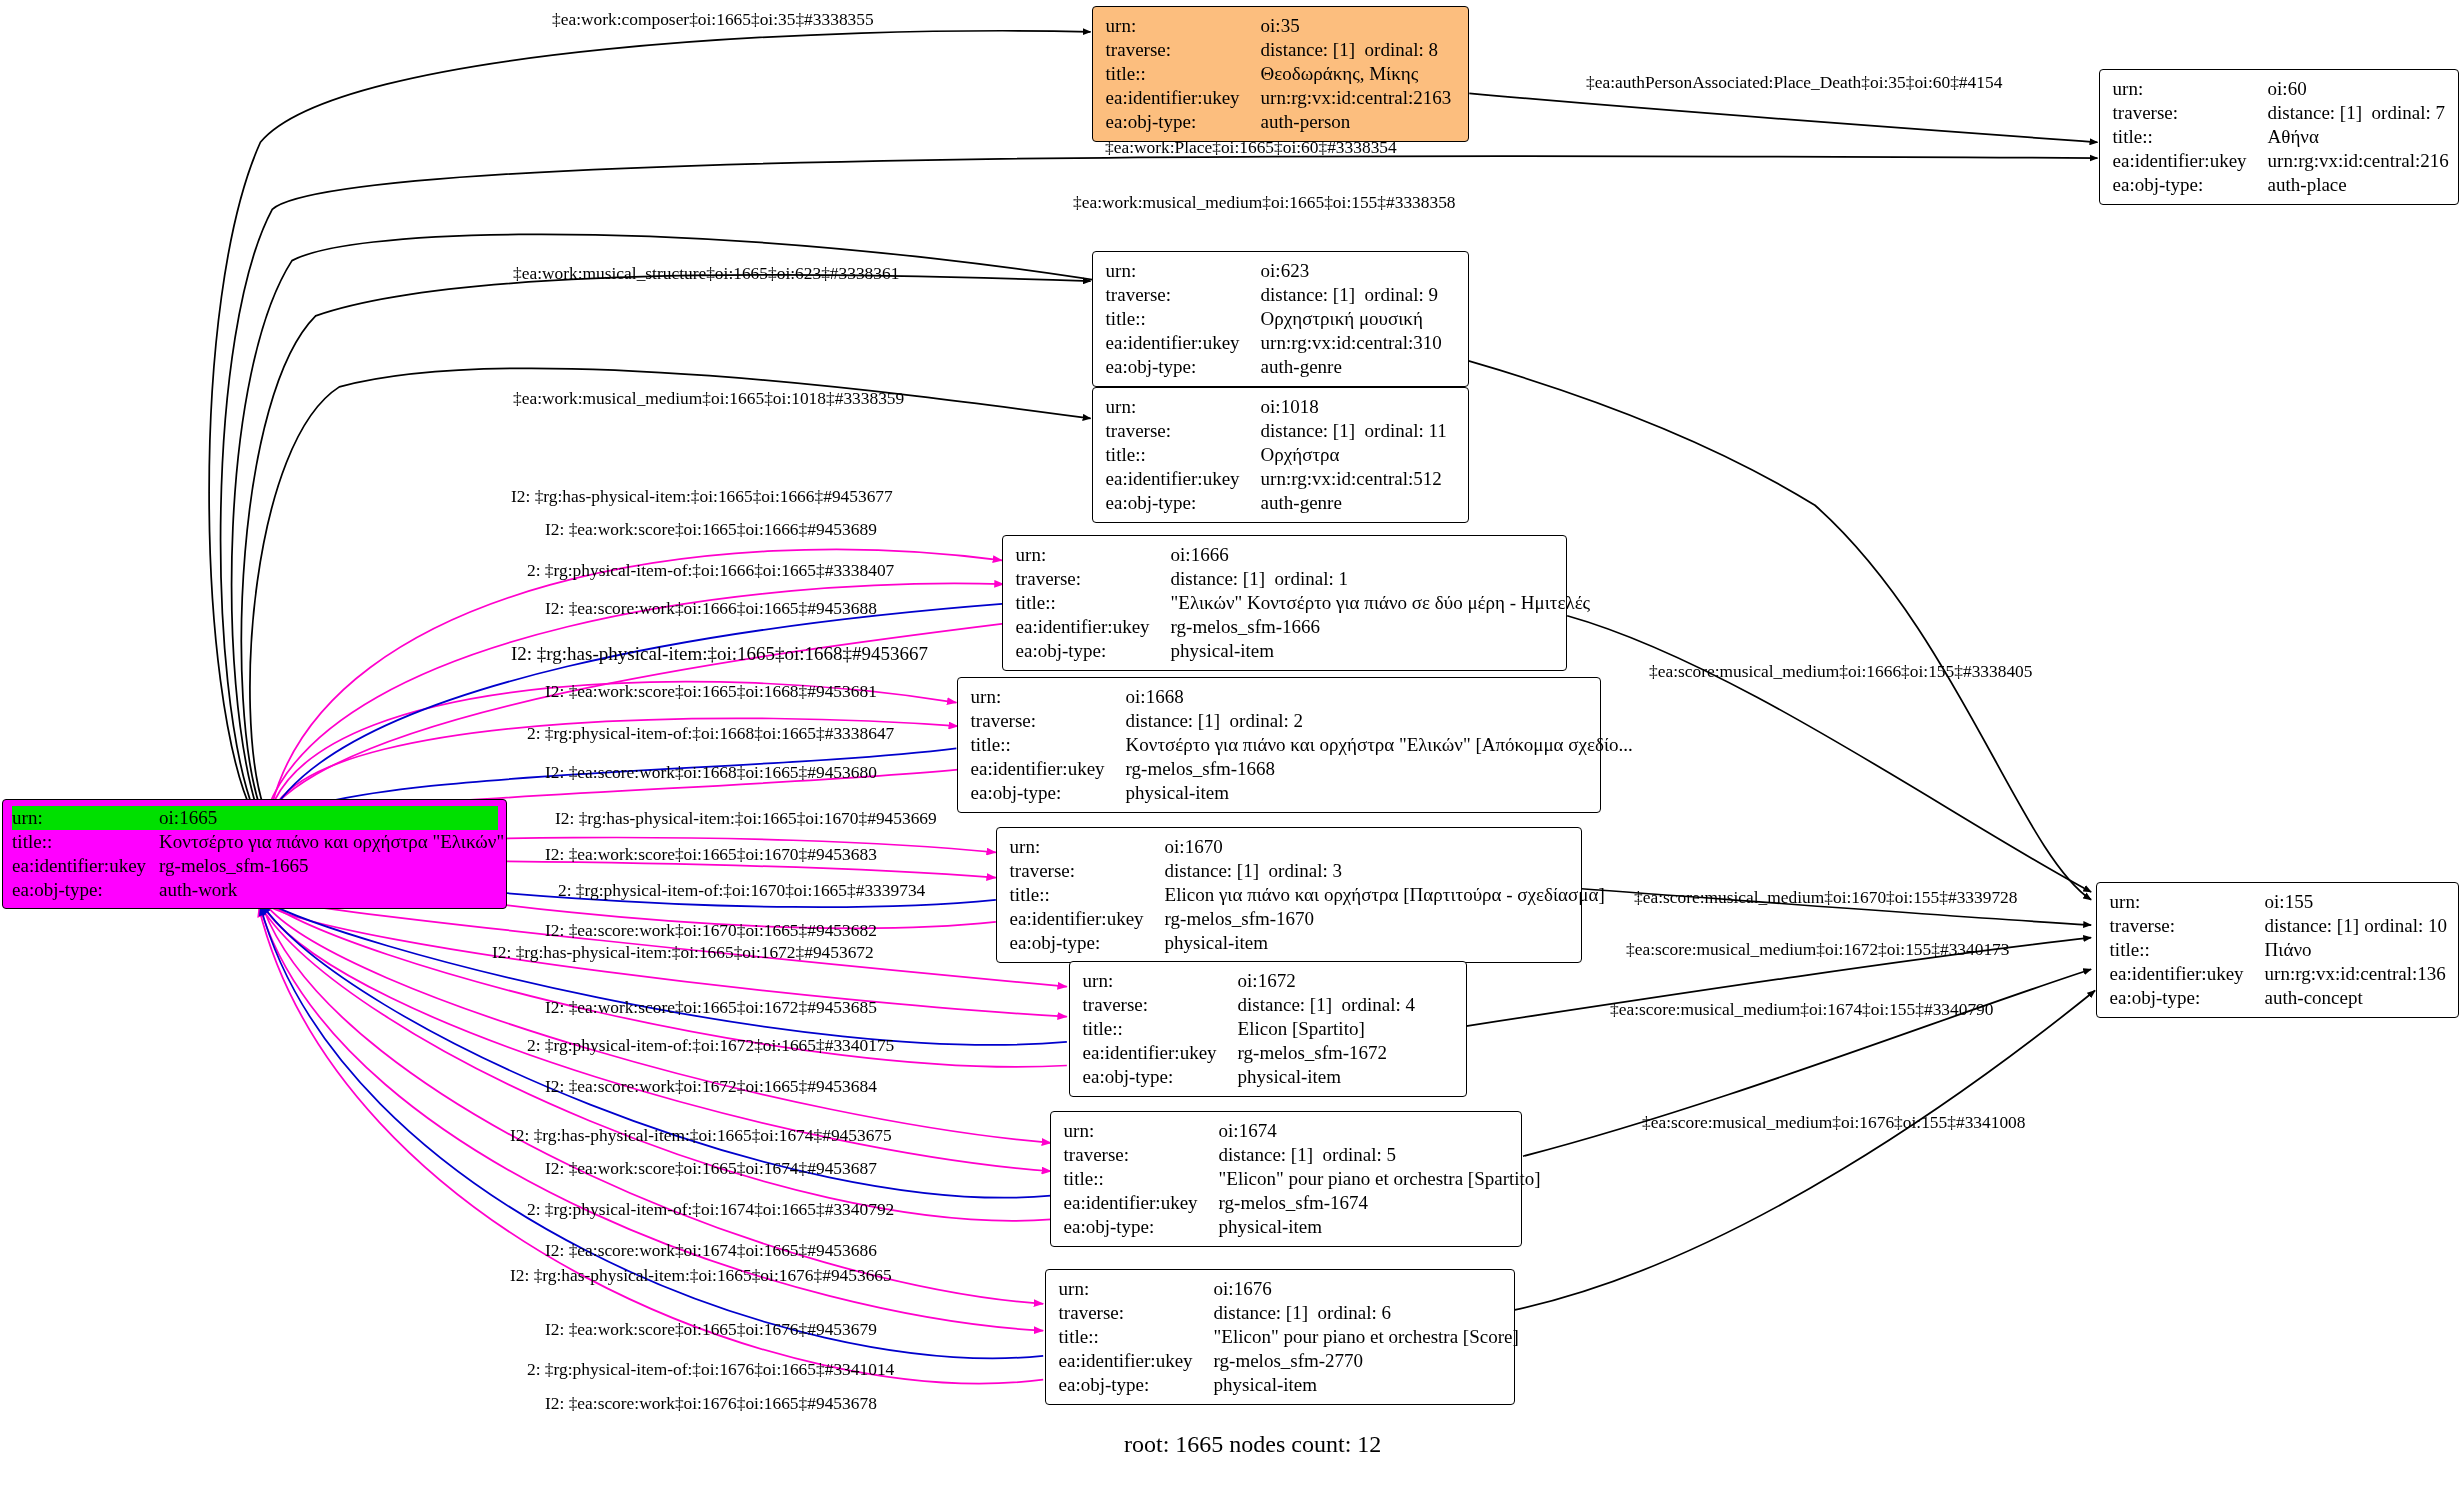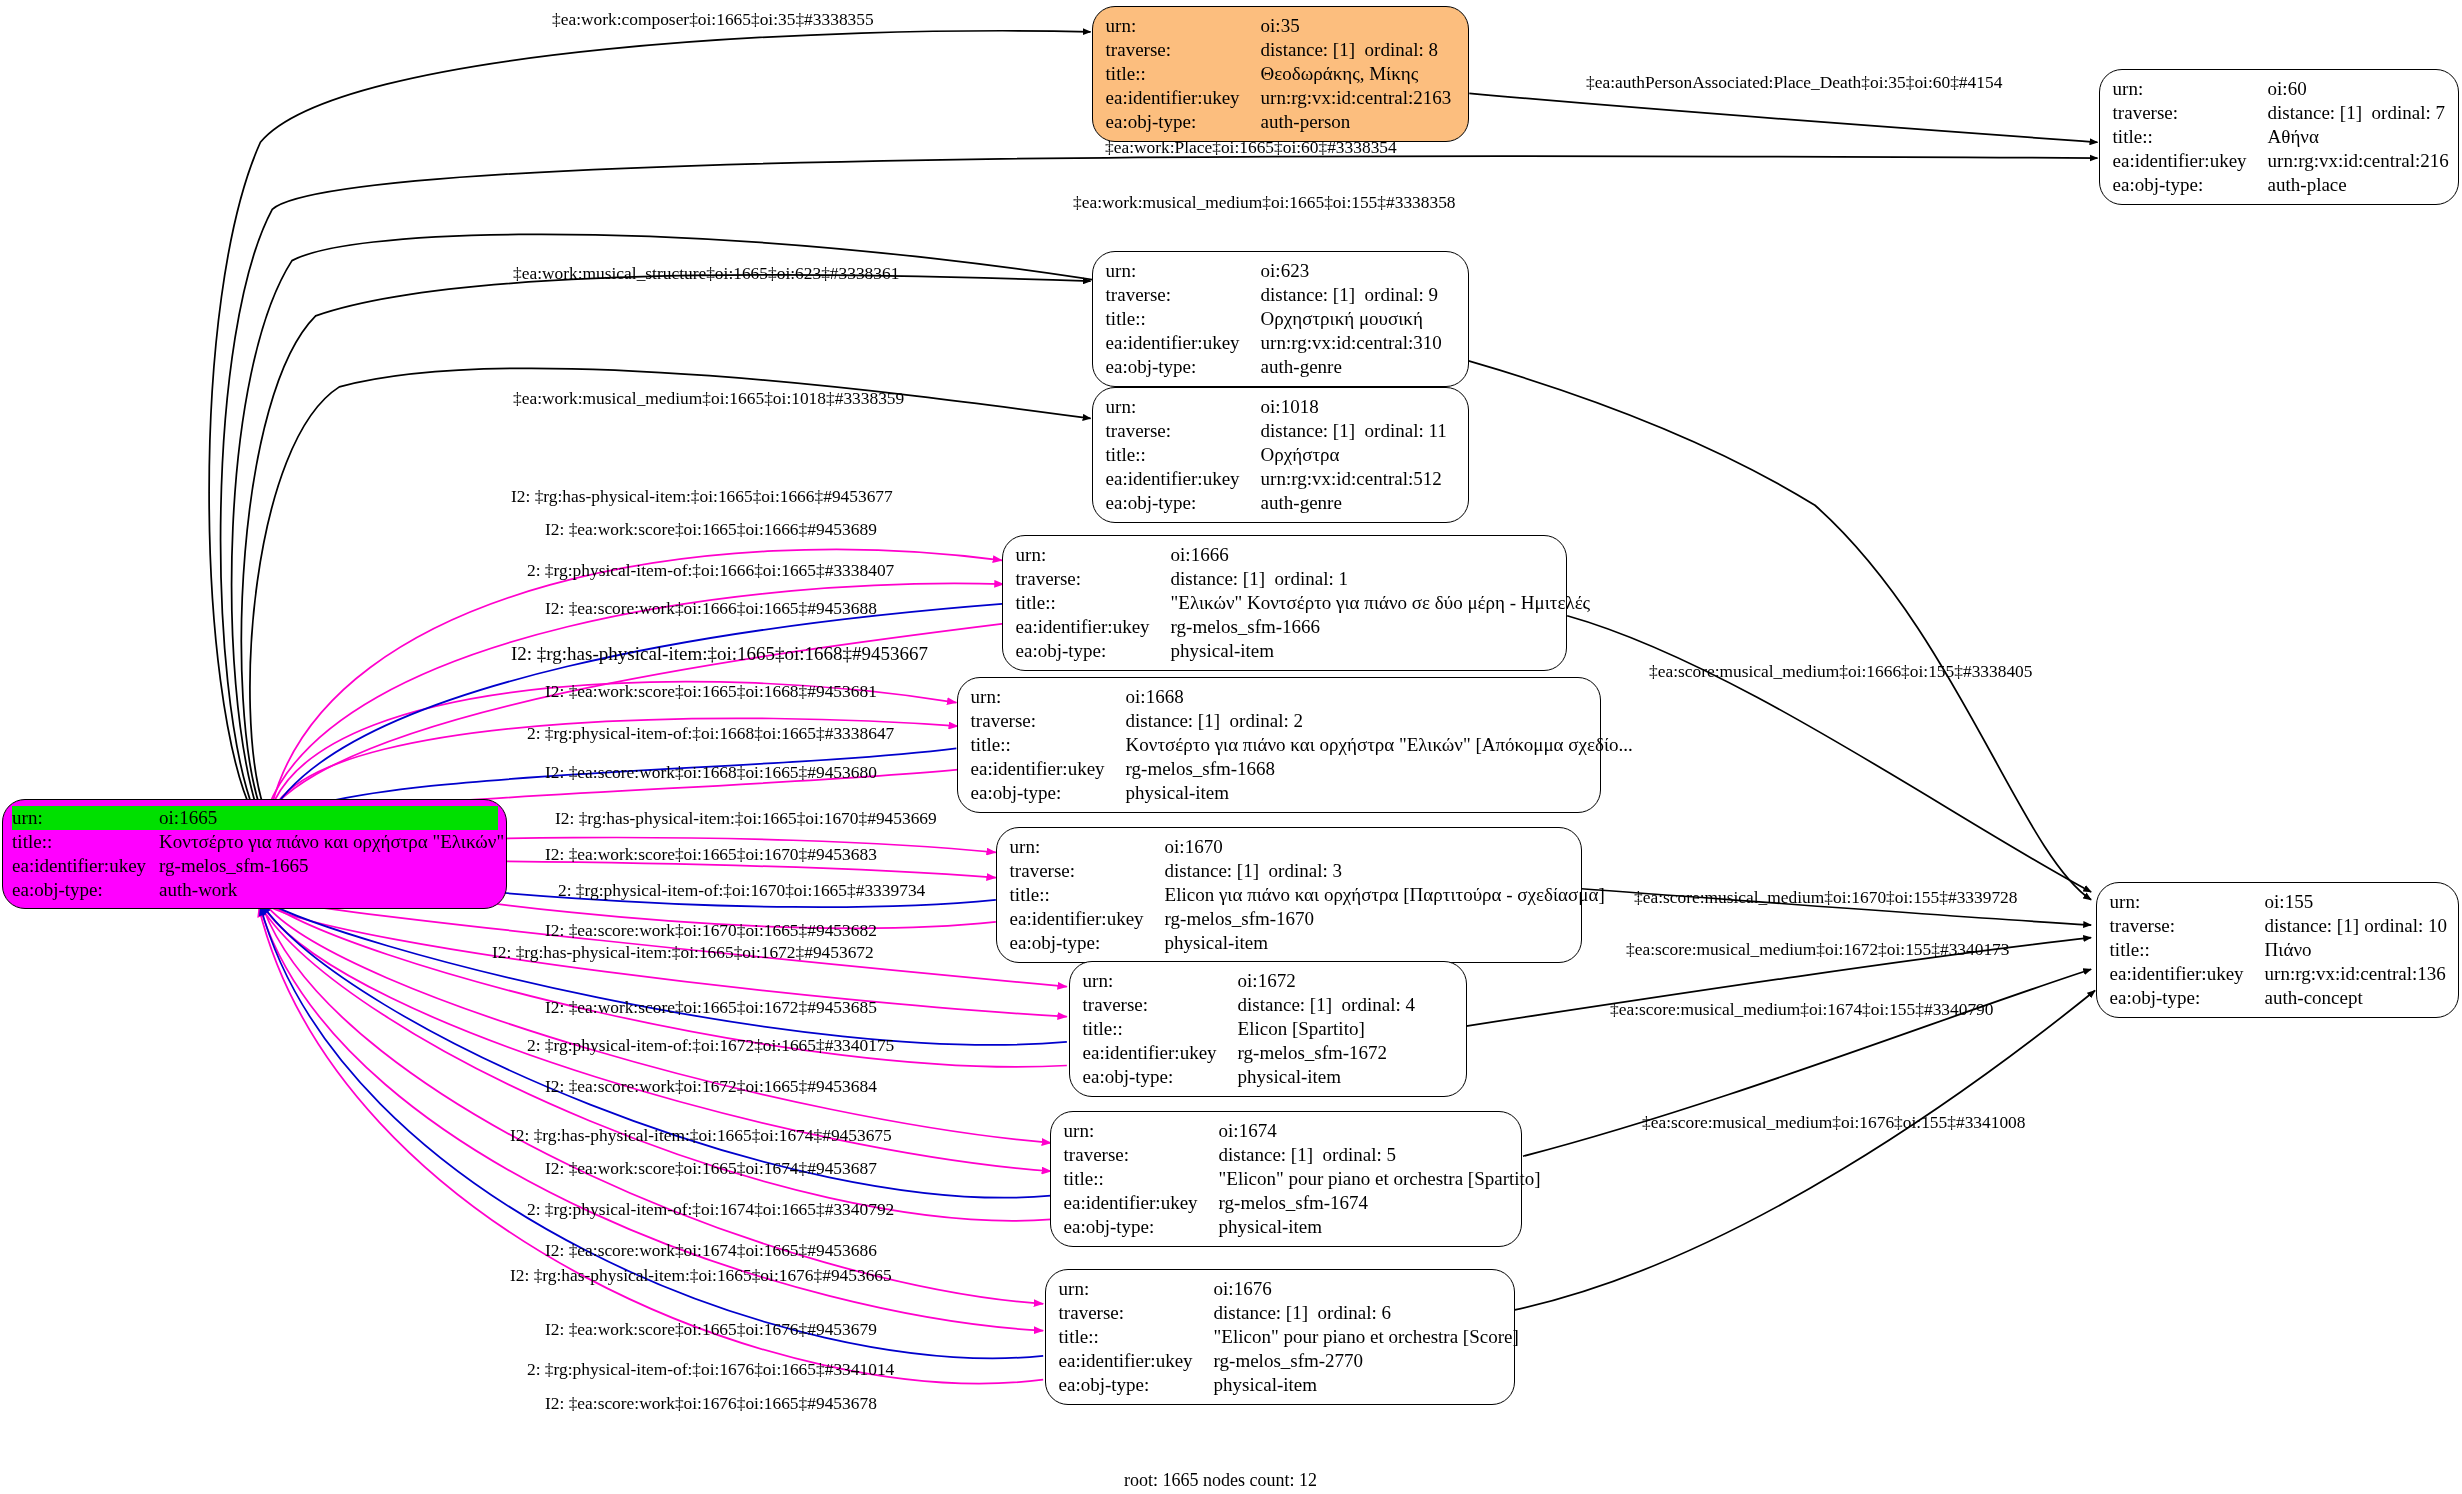--- a/index.html
+++ b/index.html
@@ -1,21 +1,21 @@
 <!DOCTYPE html>
 <html style="font-size:12.6px"><head>
 <meta charset="utf-8">
 <style>
   html,body{margin:0;padding:0;background:#ffffff;}
   body{width:2462px;height:1495px;position:relative;overflow:hidden;
        font-family:"Liberation Serif","DejaVu Serif",serif;color:#000;}
   #canvas{position:absolute;inset:0;width:2462px;height:1495px;}
   svg.edges{position:absolute;left:0;top:0;width:2462px;height:1495px;pointer-events:none;}
 
-  .node{position:absolute;box-sizing:border-box;border:1.6px solid #000;border-radius:23px;
+  .node{position:absolute;box-sizing:border-box;border:1.6px solid #000;border-radius:4px;
         background:#fff;padding:7px 11px 7px 12.6px;}
   .node.orange{background:#fcbe7e;}
   .node.root{background:#ff00ff;border-color:#000;}
   .row{display:flex;align-items:baseline;white-space:nowrap;line-height:1.26;}
   .k{display:inline-block;}
   .v{display:inline-block;}
   .row .k{flex:0 0 auto;}
   .green-row{background:#00e000;}
   .green-row .k,.green-row .v{background:#00e000;}
 
@@ -416,16 +416,16 @@
   <div class="elabel" style="left:545px;top:1321px;font-size:17.4px;">I2: ‡ea:work:score‡oi:1665‡oi:1676‡#9453679</div>
   <div class="elabel" style="left:527px;top:1361px;font-size:17.4px;">2: ‡rg:physical-item-of:‡oi:1676‡oi:1665‡#3341014</div>
   <div class="elabel" style="left:545px;top:1395px;font-size:17.4px;">I2: ‡ea:score:work‡oi:1676‡oi:1665‡#9453678</div>
 
   <div class="elabel" style="left:1649px;top:663px;font-size:17.4px;">‡ea:score:musical_medium‡oi:1666‡oi:155‡#3338405</div>
   <div class="elabel" style="left:1634px;top:889px;font-size:17.4px;">‡ea:score:musical_medium‡oi:1670‡oi:155‡#3339728</div>
   <div class="elabel" style="left:1626px;top:941px;font-size:17.4px;">‡ea:score:musical_medium‡oi:1672‡oi:155‡#3340173</div>
   <div class="elabel" style="left:1610px;top:1001px;font-size:17.4px;">‡ea:score:musical_medium‡oi:1674‡oi:155‡#3340790</div>
   <div class="elabel" style="left:1642px;top:1114px;font-size:17.4px;">‡ea:score:musical_medium‡oi:1676‡oi:155‡#3341008</div>
 
-  <div class="footer" style="left:1124px;top:1470px;font-size:18px;">root: 1665 nodes count: 12</div>
+  <div class="footer" style="left:1124px;top:1431px;font-size:24px;">root: 1665 nodes count: 12</div>
 
 </div>
 
 
 </body></html>

